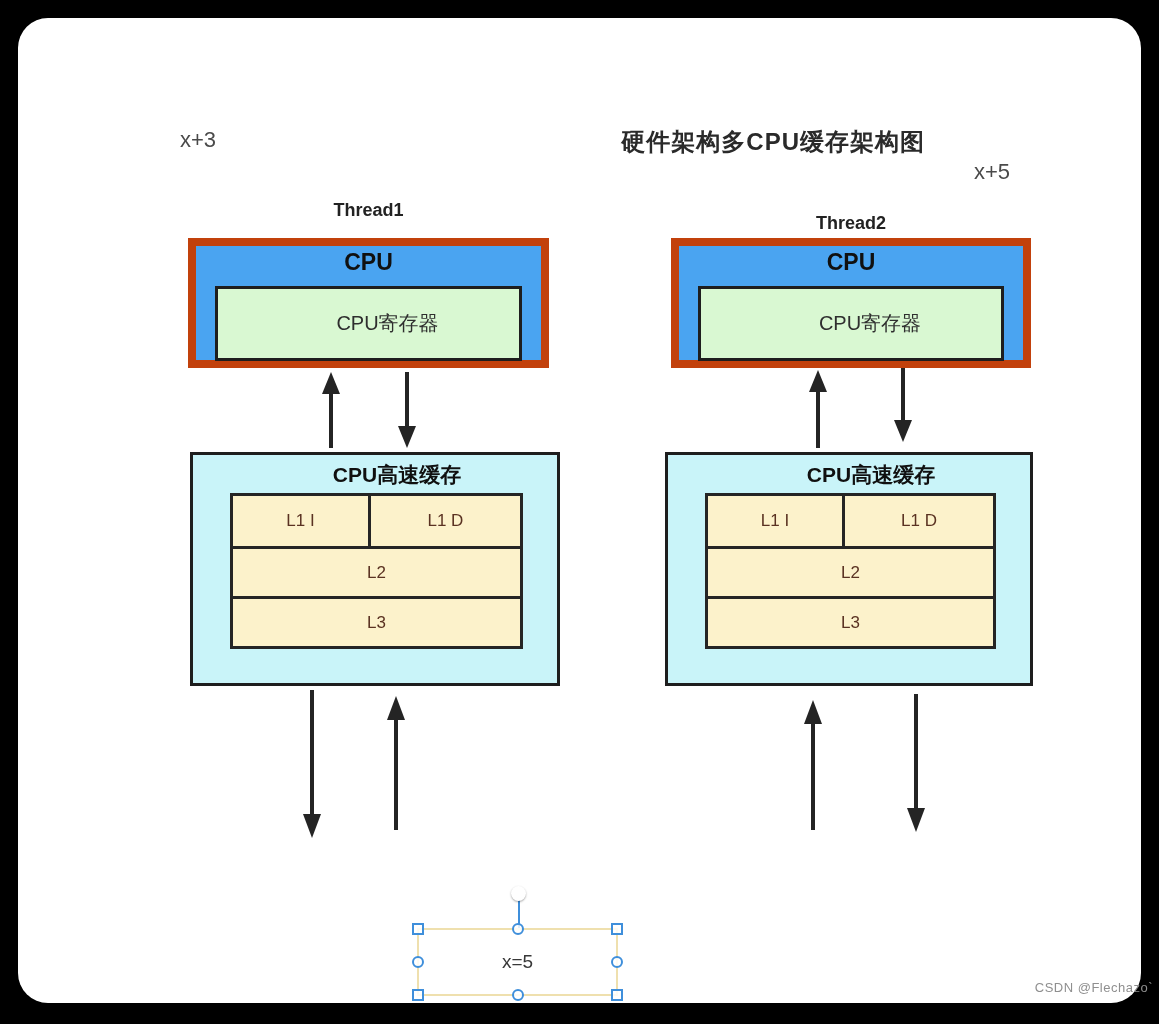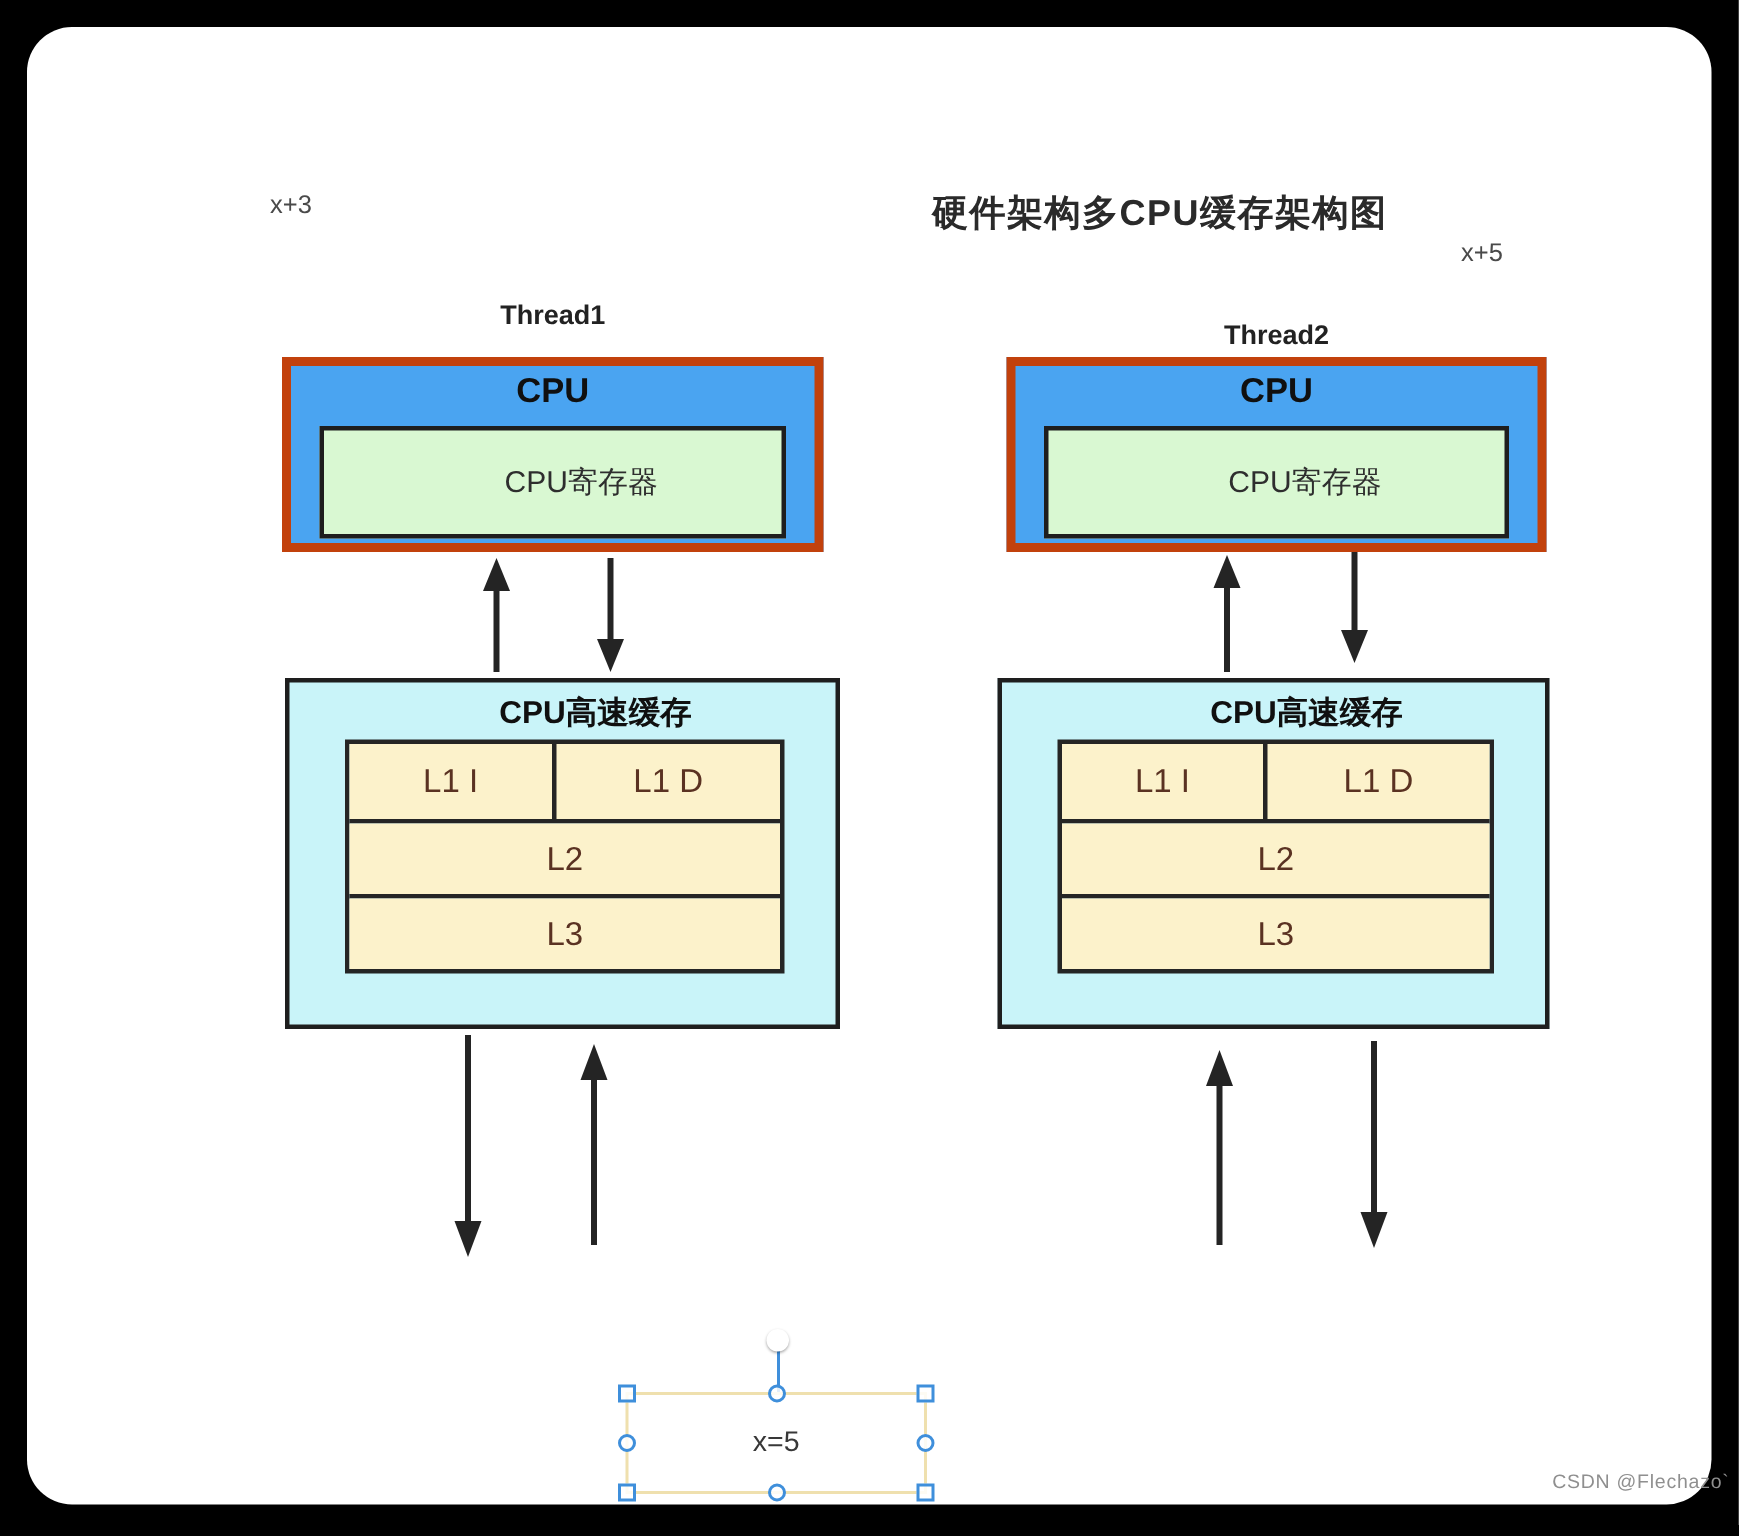--- a/index.html
+++ b/index.html
@@ -9,30 +9,30 @@
   .sheet {
     position: absolute; left: 18px; top: 18px; width: 1123px; height: 985px;
     background: #ffffff; border-radius: 30px;
   }
 
   .label { position: absolute; color: #1c1c1c; white-space: nowrap; }
   .diagram-title {
     left: 0; top: 108px; width: 907px; text-align: right;
     font-size: 24px; font-weight: bold; color: #2a2a2a; letter-spacing: 1px;
   }
-  .anno { font-size: 17px; color: #4a4a4a; }
+  .anno { font-size: 22px; color: #4a4a4a; }
   .anno-x3 { left: 162px; top: 109px; }
   .anno-x5 { left: 956px; top: 141px; }
   .thread { font-size: 18px; font-weight: bold; color: #222; text-align: center; }
   .thread1 { left: 170px; top: 182px; width: 361px; }
   .thread2 { left: 653px; top: 195px; width: 360px; }
 
   .cpu-block {
     position: absolute; height: 130px;
-    background: var(--blue); border: 6px solid #c2410c;
+    background: var(--blue); border: 8px solid #c2410c;
   }
   .cpu1 { left: 170px; top: 220px; width: 361px; }
   .cpu2 { left: 653px; top: 220px; width: 360px; }
   .cpu-title {
     text-align: center; font-size: 23px; font-weight: bold; color: #101010;
     margin-top: 3px;
   }
   .register-box {
     position: absolute; left: 19px; right: 19px; top: 40px; height: 75px;
     background: var(--green); border: 3px solid #1e1e1e;
@@ -52,21 +52,21 @@
   }
   .cache-table {
     position: absolute; left: 37px; right: 34px; top: 38px;
     border: 3px solid #252525;
   }
   .cache-row { display: flex; height: 50px; }
   .cache-row + .cache-row { border-top: 3px solid #252525; }
   .cache-cell {
     flex: 1; background: var(--cream);
     display: flex; align-items: center; justify-content: center;
-    font-size: 22px; color: #5a3222;
+    font-size: 17px; color: #5a3222;
   }
   .cell-l1i { flex: 0 0 47%; }
   .cell-l1d { border-left: 3px solid #252525; }
 
   .ram-block {
     position: absolute; left: 167px; top: 822px; width: 847px; height: 77px;
     background: var(--blue); border: 3px solid #1e1e1e;
     display: flex; align-items: center; justify-content: center;
     font-size: 23px; font-weight: bold; color: #101010;
   }

